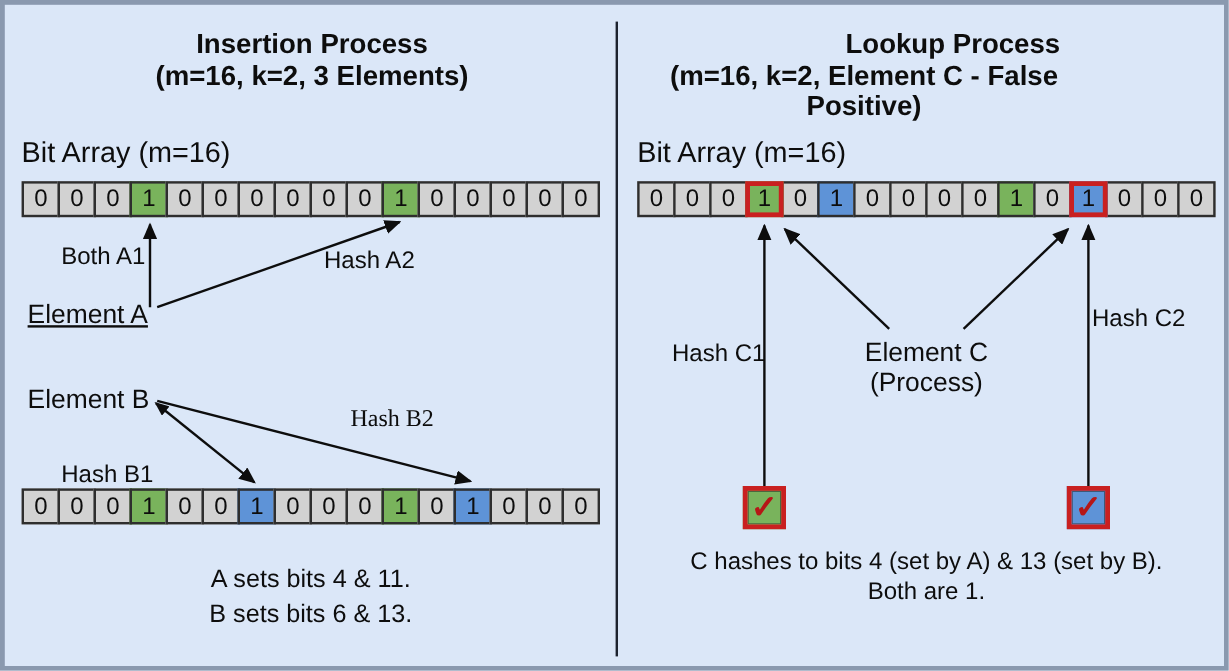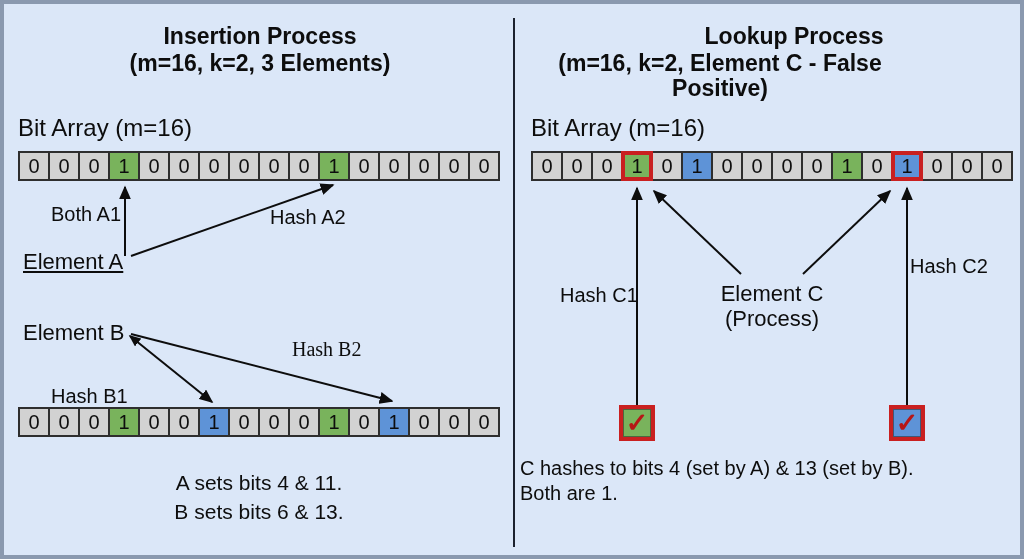--- a/index.html
+++ b/index.html
@@ -27,21 +27,21 @@
     display:flex;align-items:center;justify-content:center;
     font-size:20px;line-height:1;
   }
   .bit-cell:first-child{margin-left:0;}
   .bit-cell.green{background:#79b35c;}
   .bit-cell.blue{background:#5e93d7;}
   .bit-cell.hl{border:4px solid #c92020;z-index:2;position:relative;}
   .hash-label{font-size:20px;white-space:nowrap;}
   .element-label{font-size:22px;white-space:nowrap;}
   .caption{font-size:21px;text-align:center;white-space:nowrap;}
-  .caption-sm{font-size:20px;text-align:left;white-space:nowrap;}
+  .caption-sm{font-size:20px;text-align:center;white-space:nowrap;}
   .checkbox{
     position:absolute;
     box-sizing:border-box;
     width:36px;height:36px;
     border:4px solid #c92020;
     box-shadow:inset 0 0 0 1px rgba(40,40,40,.55);
     display:flex;align-items:center;justify-content:center;
     font-size:27px;font-weight:bold;color:#b61616;
     z-index:3;
   }

